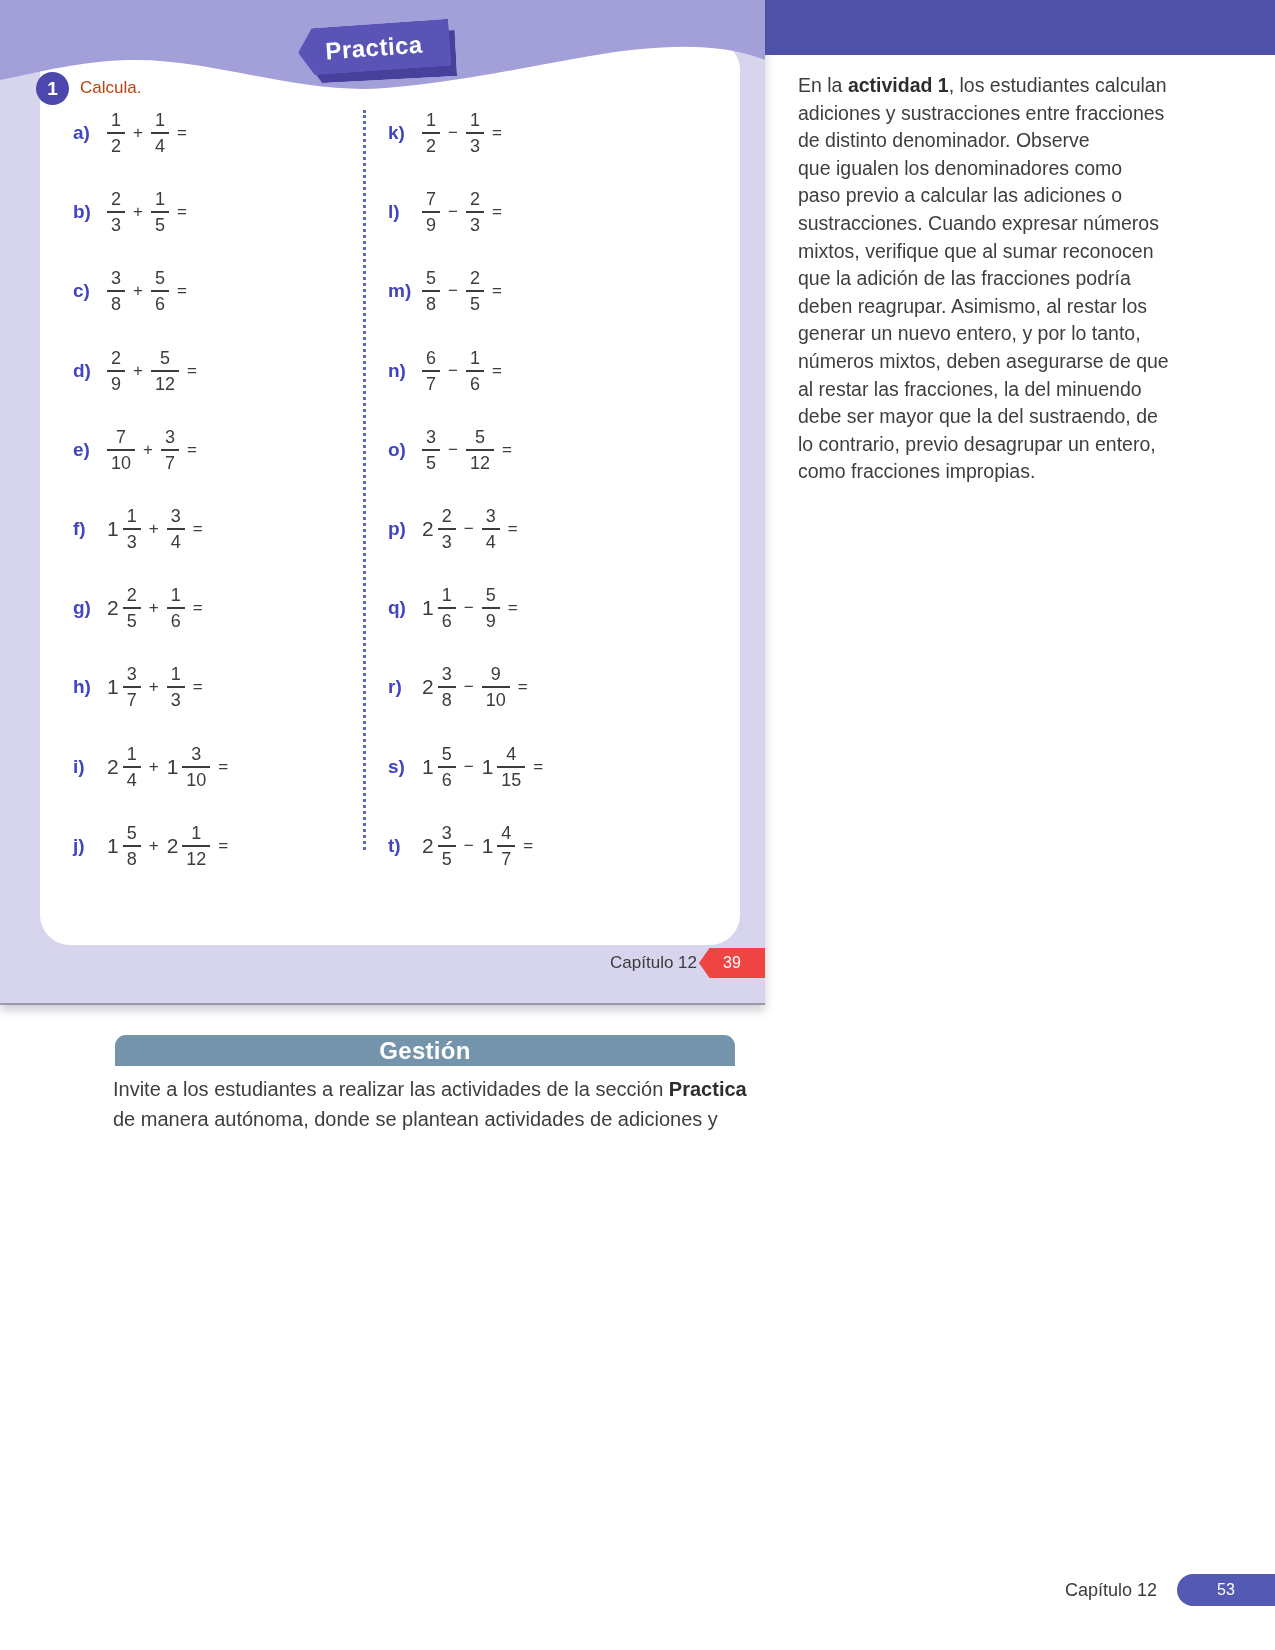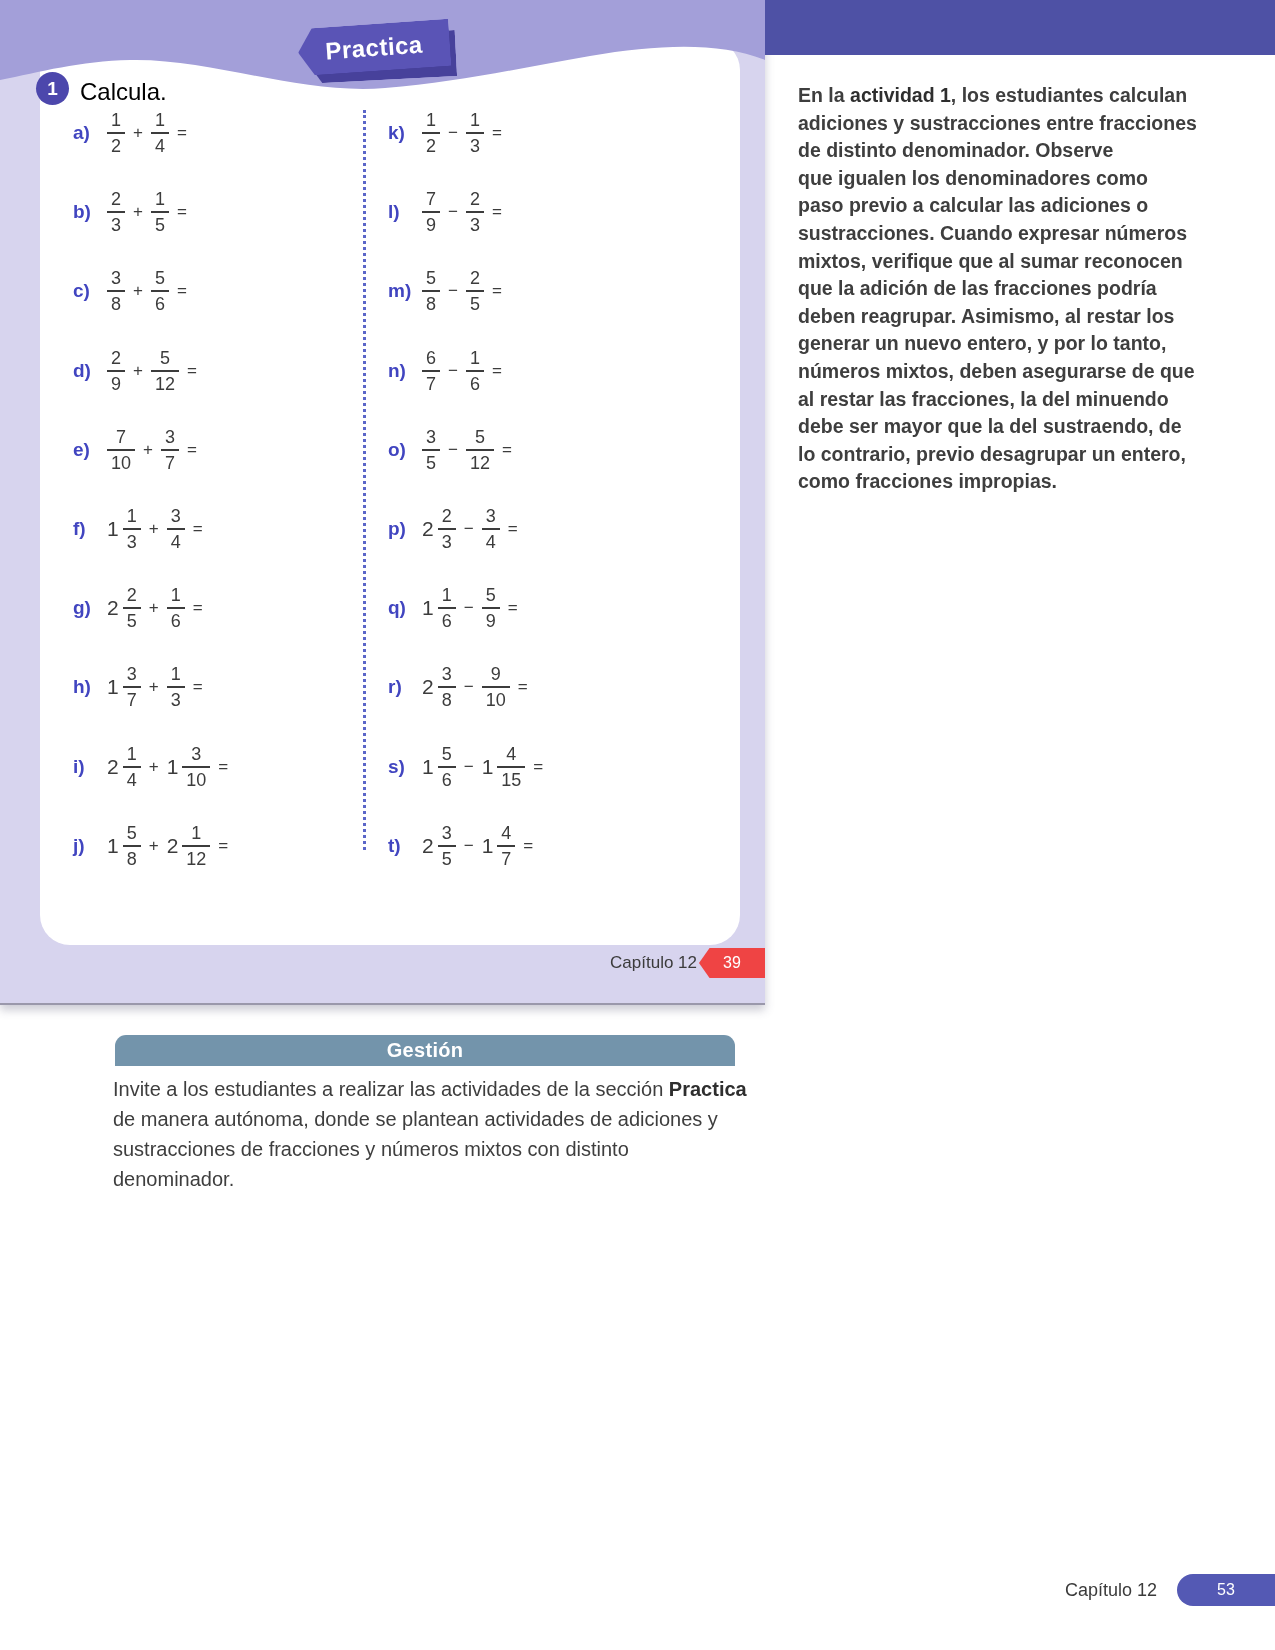--- a/index.html
+++ b/index.html
@@ -28,21 +28,21 @@
     clip-path:polygon(0 50%,10% 0,100% 0,100% 100%,10% 100%);transform:rotate(-4deg);
     display:flex;align-items:center;justify-content:center;
     color:#fff;font-weight:bold;font-size:24px;letter-spacing:.5px;
   }
   .act-num{
     position:absolute;left:36px;top:72px;width:33px;height:33px;border-radius:50%;
     background:#4c47ac;color:#fff;font-size:19px;font-weight:bold;
     display:flex;align-items:center;justify-content:center;z-index:3;
   }
   .act-instruction{
-    position:absolute;left:80px;top:78px;font-size:24px;color:#000000;z-index:3;
+    position:absolute;left:80px;top:78px;font-size:17px;color:#c2410c;z-index:3;
   }
   .divider{
     position:absolute;left:363px;top:110px;height:740px;width:0;
     border-left:3px dotted #5b66c8;z-index:3;
   }
   .ex-col{position:absolute;top:0;height:100%;width:300px;z-index:3;}
   #col-left{left:73px;}
   #col-right{left:388px;}
   .ex-row{
     position:absolute;left:0;height:60px;display:flex;align-items:center;
@@ -59,27 +59,27 @@
   .frac .fd{padding:3px 4px 0;}
   .panel-footer-label{position:absolute;right:68px;top:953px;font-size:17px;color:#3b3b3b;z-index:3;}
   .page-badge{
     position:absolute;right:0;top:948px;width:66px;height:30px;background:#ef4444;
     clip-path:polygon(0 50%,16% 0,100% 0,100% 100%,16% 100%);
     color:#fff;font-size:16px;display:flex;align-items:center;justify-content:center;z-index:3;
   }
   
   .top-bar{position:absolute;left:765px;top:0;width:510px;height:55px;background:#4e51a5;}
   .sidebar-note{
-    position:absolute;left:798px;top:82px;width:460px;
-    font-size:19.5px;line-height:27.6px;color:#3e3e3e;font-weight:bold;
+    position:absolute;left:798px;top:72px;width:460px;
+    font-size:19.5px;line-height:27.6px;color:#3e3e3e;
   }
   
   .gestion-bar{
     position:absolute;left:115px;top:1035px;width:620px;height:31px;background:#7394ab;
-    border-radius:11px 11px 0 0;color:#ffffff;font-weight:bold;font-size:20px;
+    border-radius:11px 11px 0 0;color:#ffffff;font-weight:bold;font-size:24px;
     display:flex;align-items:center;justify-content:center;letter-spacing:.3px;
   }
   .gestion-body{
     position:absolute;left:113px;top:1074px;width:640px;
     font-size:20px;line-height:30px;color:#3e3e3e;
   }
   
   .footer-label{position:absolute;right:118px;top:1580px;font-size:18px;color:#3b3b3b;}
   .footer-badge{
     position:absolute;left:1177px;top:1574px;width:98px;height:32px;background:#5459b4;
@@ -447,17 +447,16 @@
     <div class="text-line">al restar las fracciones, la del minuendo</div>
     <div class="text-line">debe ser mayor que la del sustraendo, de</div>
     <div class="text-line">lo contrario, previo desagrupar un entero,</div>
     <div class="text-line">como fracciones impropias.</div>
   </div>
 
 <div class="gestion-bar">Gestión</div>
 <div class="gestion-body">
     <div class="text-line"><span class="">Invite a los estudiantes a realizar las actividades de la sección </span><b>Practica</b></div>
     <div class="text-line">de manera autónoma, donde se plantean actividades de adiciones y</div>
-    <div class="text-line">sustracciones de fracciones y números mixtos con distinto denominador.</div>
   </div>
 
 <div class="footer-label">Capítulo 12</div>
 <div class="footer-badge">53</div>
 
 </body></html>

